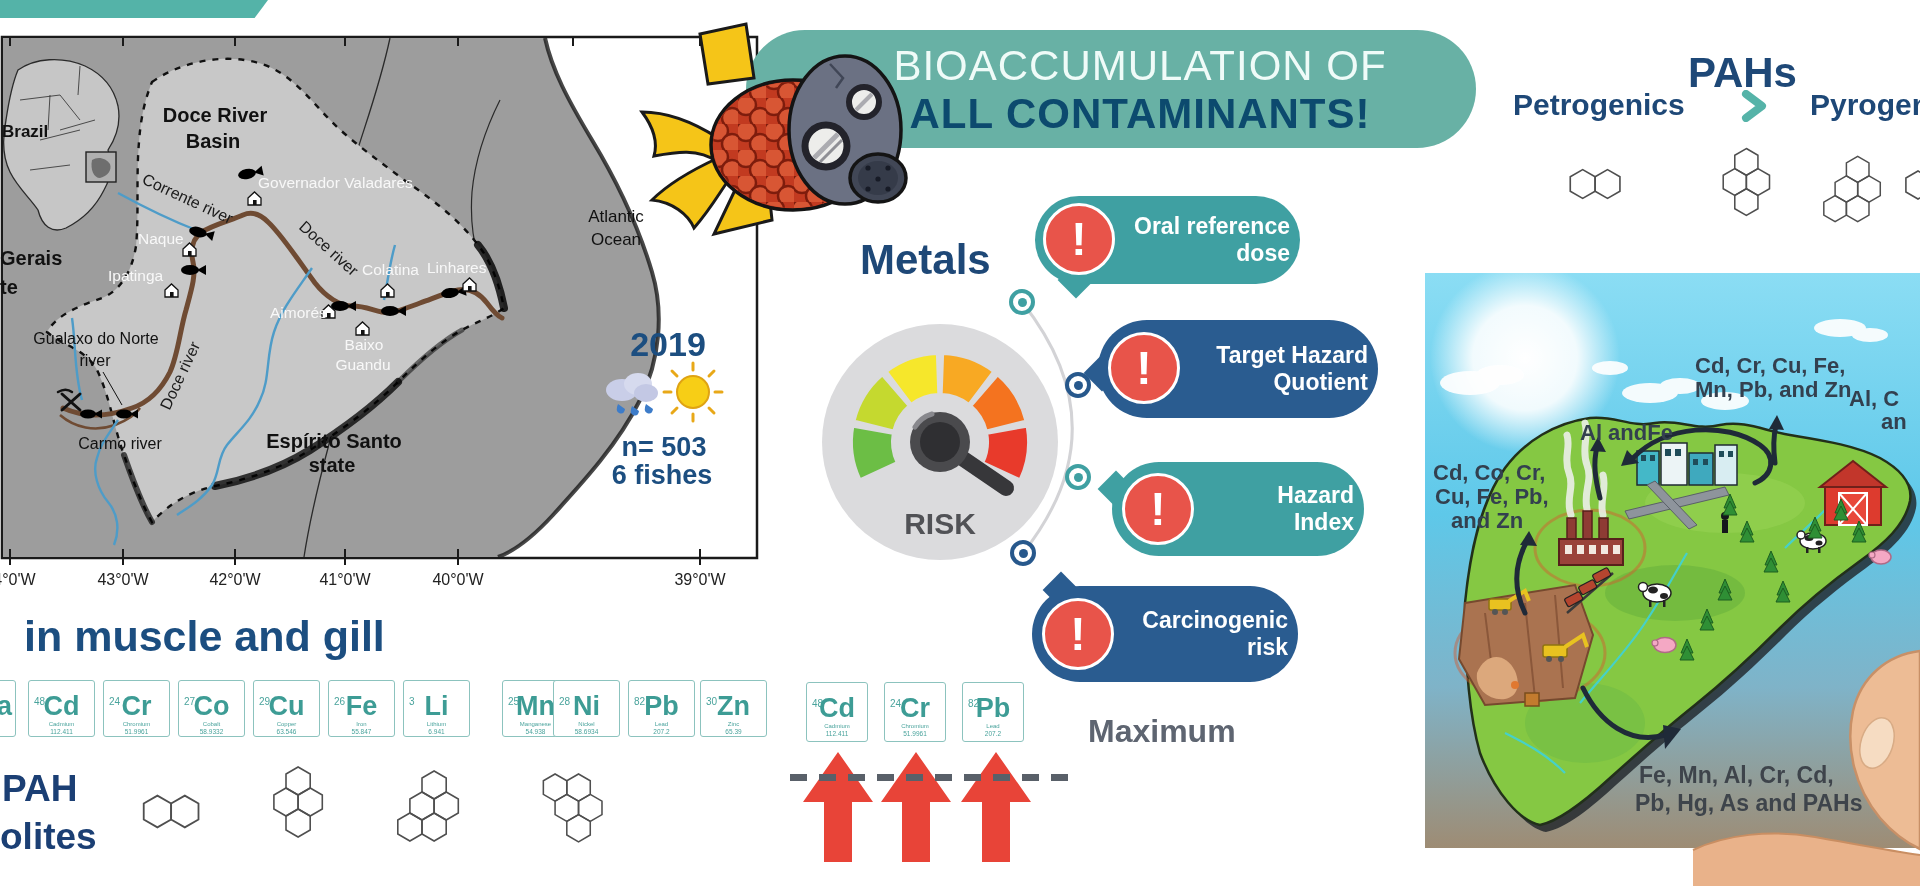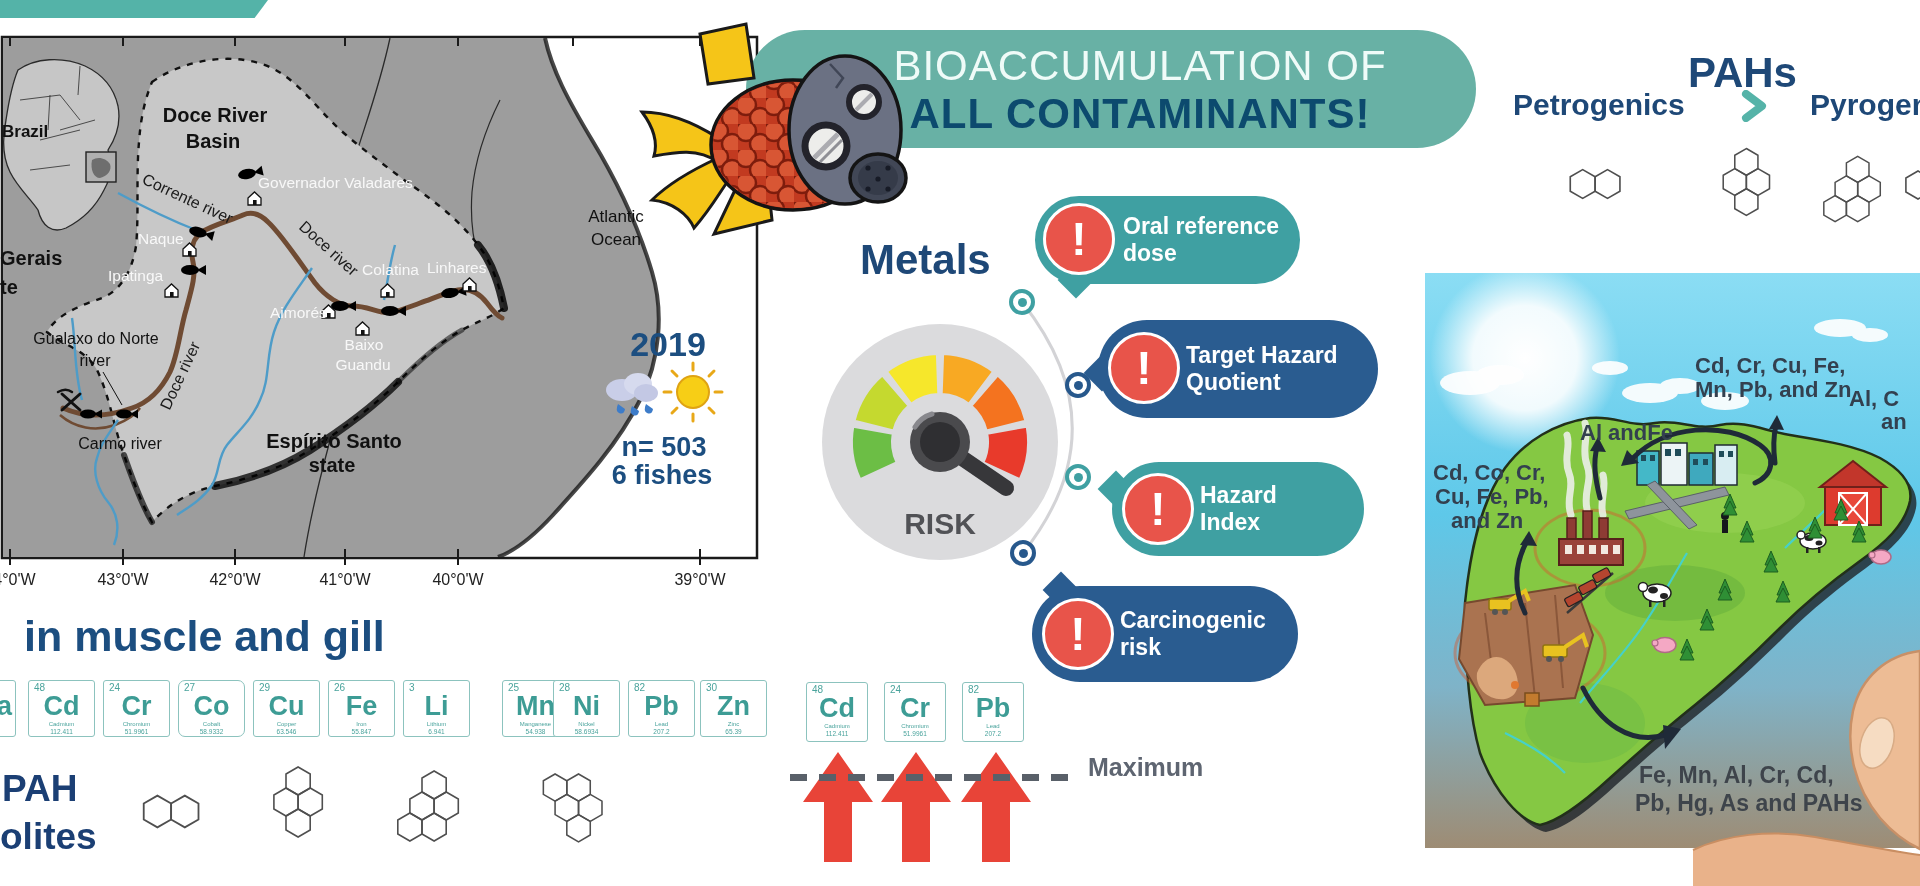--- a/index.html
+++ b/index.html
@@ -10,44 +10,44 @@
   
   #banner{left:746px;top:30px;width:730px;height:118px;background:#68B1A5;border-radius:59px;text-align:center;padding-top:12px;box-sizing:border-box;padding-left:58px;}
   #banner .b1{font-size:42px;font-weight:normal;letter-spacing:1px;color:#EFFBF8;line-height:48px;}
   #banner .b2{font-size:42px;font-weight:bold;letter-spacing:1px;color:#0c4a6e;line-height:48px;}
   
   #metals-title{left:860px;top:236px;font-size:42px;font-weight:bold;color:#1E4877;}
   
   .callout{position:absolute;border-radius:50px;color:#FFFFFF;font-weight:bold;}
   .callout.teal{background:#3FA0A2;}
   .callout.navy{background:#2A5C90;}
-  .callout .ctxt{position:absolute;left:88px;right:10px;top:50%;transform:translateY(-50%);text-align:left;font-size:23px;line-height:27px;}
+  .callout .ctxt{position:absolute;left:88px;right:10px;top:50%;transform:translateY(-50%);text-align:right;font-size:23px;line-height:27px;}
   .bang{position:absolute;width:72px;height:72px;border-radius:50%;background:#E8544A;border:3px solid #fff;box-sizing:border-box;display:flex;align-items:center;justify-content:center;font-size:46px;font-weight:bold;color:#fff;}
   .tail{position:absolute;width:26px;height:26px;transform:rotate(45deg);}
   .tail.teal{background:#3FA0A2;}
   .tail.navy{background:#2A5C90;}
   .bullet{position:absolute;width:26px;height:26px;border-radius:50%;background:#fff;box-sizing:border-box;display:flex;align-items:center;justify-content:center;}
   .bullet.teal{border:4px solid #3FA0A2;}
   .bullet.navy{border:4px solid #27588C;}
   .bullet i{display:block;width:9px;height:9px;border-radius:50%;}
   .bullet.teal i{background:#3FA0A2;}
   .bullet.navy i{background:#27588C;}
   
   #muscle-heading{left:24px;top:612px;font-size:43px;font-weight:bold;color:#1C4E80;}
   #pah-l1{left:2px;top:768px;font-size:37px;font-weight:bold;color:#1B3F74;}
   #pah-l2{left:0px;top:816px;font-size:37px;font-weight:bold;color:#1B3F74;}
   
   .tile{position:absolute;width:67px;height:57px;background:#fff;border:1.6px solid #8CC3BE;border-radius:3px;box-sizing:border-box;}
-  .tile .tn{position:absolute;left:5px;top:1px;font-size:10px;color:#49A39C;text-align:right;}
+  .tile .tn{position:absolute;left:5px;top:15px;font-size:10px;color:#49A39C;text-align:right;}
   .tile .ts{position:absolute;left:0;right:0;top:10px;text-align:center;font-size:27px;font-weight:bold;color:#3D9C95;}
   .tile .tname{position:absolute;left:0;right:0;top:40px;text-align:center;font-size:6px;color:#49A39C;}
   .tile .tm{position:absolute;left:0;right:0;top:47px;text-align:center;font-size:6.5px;color:#49A39C;}
   .tile.small{width:62px;height:60px;}
   
-  #mtl{left:1088px;top:750px;font-size:25px;font-weight:bold;color:#5E6571;line-height:34px;}
+  #mtl{left:1088px;top:714px;font-size:32px;font-weight:bold;color:#5E6571;line-height:34px;}
   
   #dashline{left:790px;top:774px;width:288px;height:7px;background:repeating-linear-gradient(90deg,#596069 0 17px,transparent 17px 29px);z-index:6;}
   
   #pahs-title{left:1688px;top:24px;font-size:42px;font-weight:bold;color:#1E4877;margin-top:25px;}
   #petro{left:1513px;top:88px;font-size:30px;font-weight:bold;color:#1E4877;}
   #pyro{left:1810px;top:88px;font-size:30px;font-weight:bold;color:#1E4877;white-space:nowrap;}
   #sources-heading{left:1427px;top:228px;font-size:32px;font-weight:bold;color:#323C55;}
   svg text{font-family:"Liberation Sans",sans-serif;}
 </style>
 </head>
@@ -373,21 +373,21 @@
       <div class="ts">Cd</div>
       <div class="tname">Cadmium</div>
       <div class="tm">112.411</div>
     </div>
   <div class="tile" style="left:103px;top:680px;">
       <div class="tn">24</div>
       <div class="ts">Cr</div>
       <div class="tname">Chromium</div>
       <div class="tm">51.9961</div>
     </div>
-  <div class="tile" style="left:178px;top:680px;border-radius:7px;">
+  <div class="tile" style="left:178px;top:680px;">
       <div class="tn">27</div>
       <div class="ts">Co</div>
       <div class="tname">Cobalt</div>
       <div class="tm">58.9332</div>
     </div>
   <div class="tile" style="left:253px;top:680px;">
       <div class="tn">29</div>
       <div class="ts">Cu</div>
       <div class="tname">Copper</div>
       <div class="tm">63.546</div>

